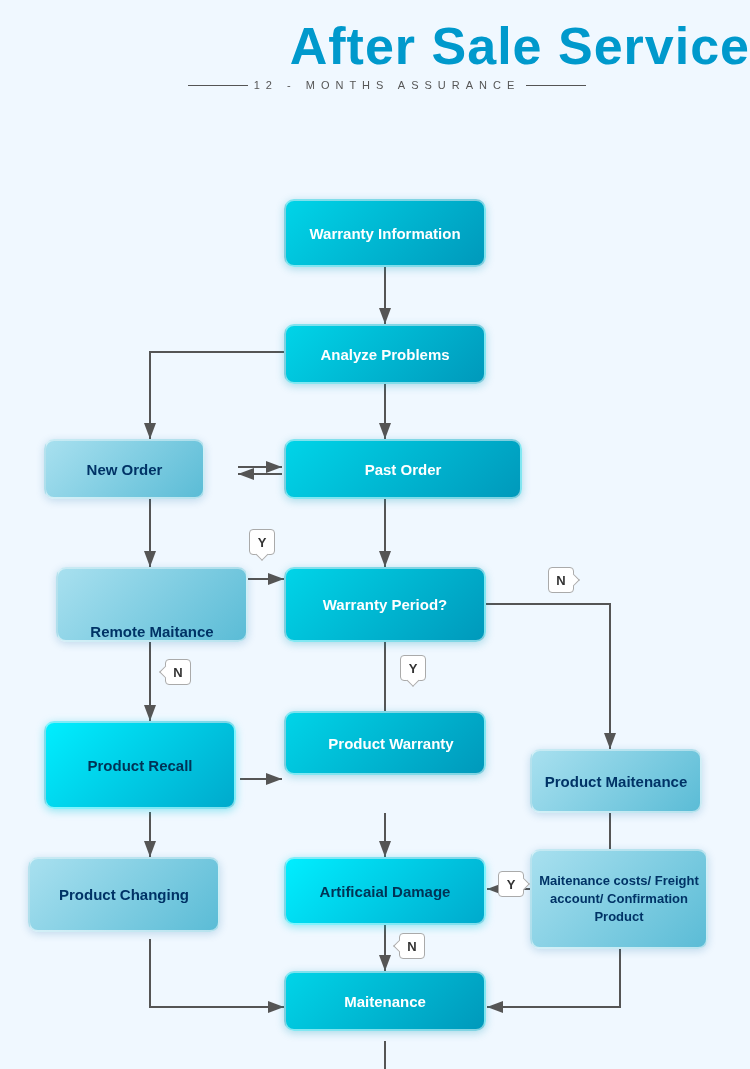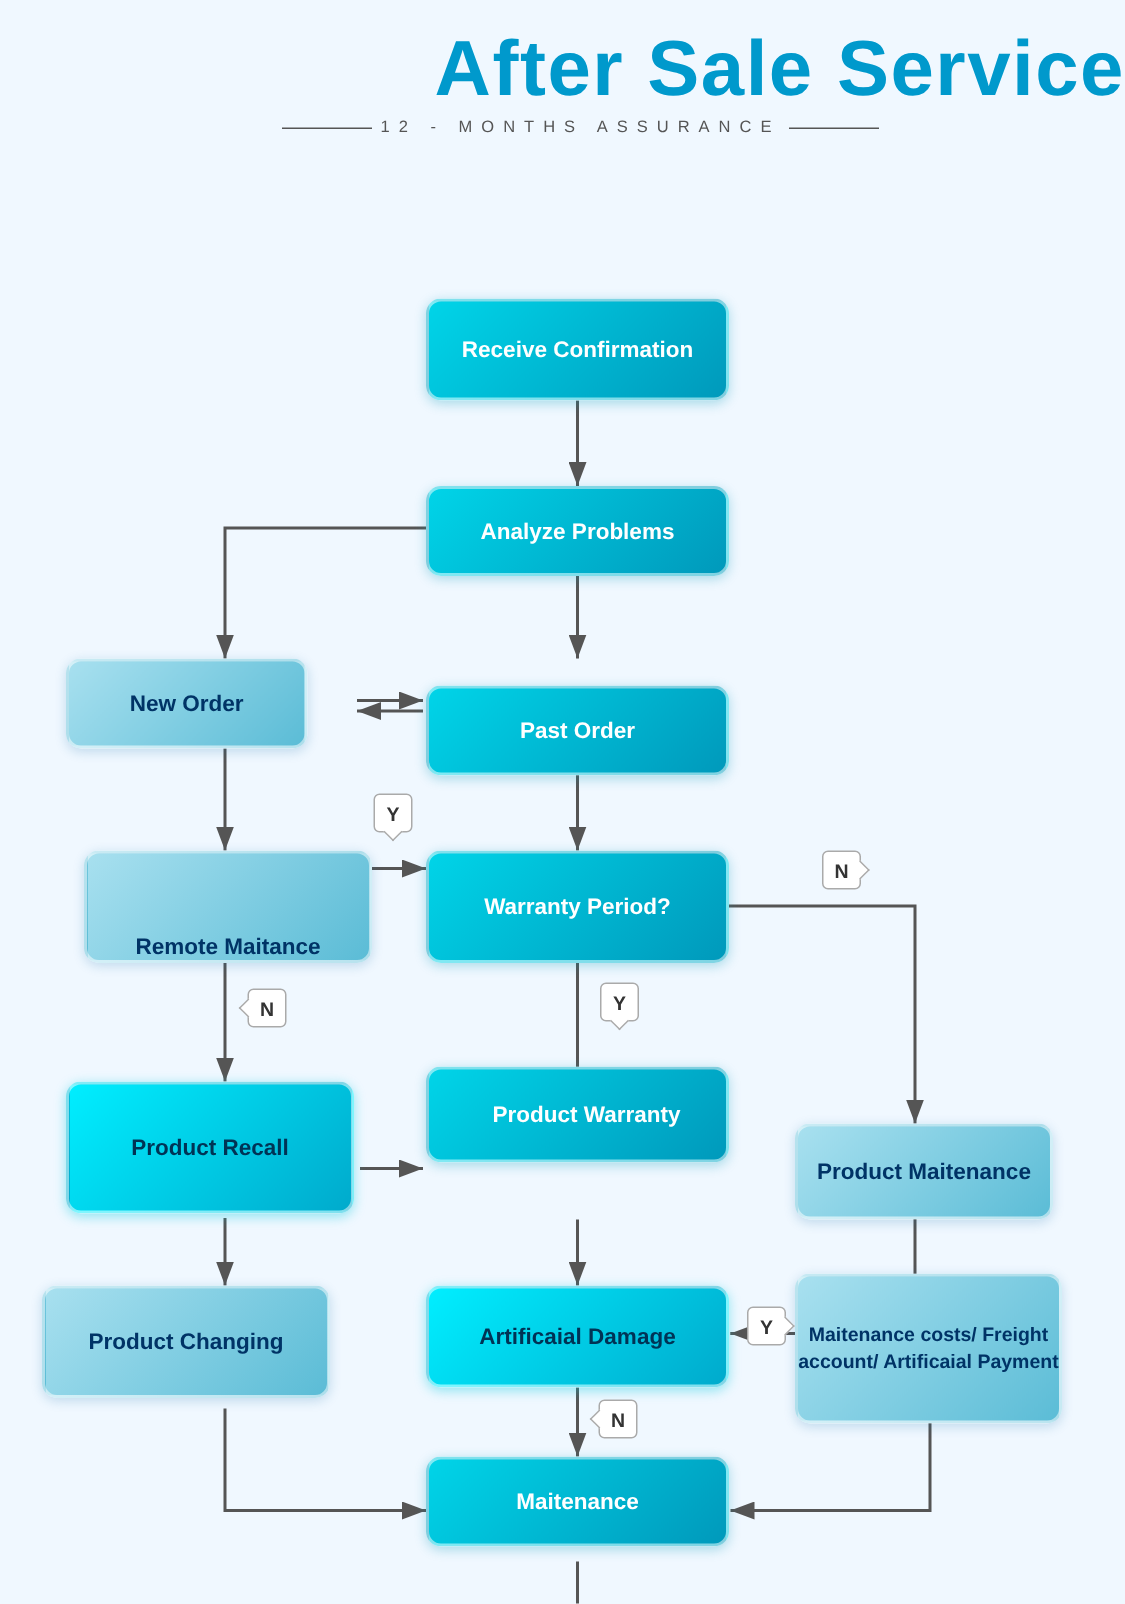--- a/index.html
+++ b/index.html
@@ -201,32 +201,32 @@
       <path d="M 150 840 L 150 908 L 284 908" fill="none" stroke="#555" stroke-width="2" marker-end="url(#arrowhead)"></path>
 
       <line x1="385" y1="942" x2="385" y2="988" stroke="#555" stroke-width="2" marker-end="url(#arrowhead)"></line>
 
       <line x1="284" y1="1020" x2="240" y2="1020" stroke="#555" stroke-width="2" marker-end="url(#arrowhead)"></line>
       <line x1="240" y1="1027" x2="284" y2="1027" stroke="#555" stroke-width="2" marker-end="url(#arrowhead)"></line>
 
     </svg>
 
     <div class="node node-teal" style="left:284px; top:100px; width:202px; height:68px;">
-      <span>Receive Confirmation</span>
+      <span>Warranty Information</span>
     </div>
 
     <div class="node node-teal" style="left:284px; top:225px; width:202px; height:60px;">
       <span>Analyze Problems</span>
     </div>
 
     <div class="node node-blue" style="left:44px; top:340px; width:161px; height:60px;">
       <span>New Order</span>
     </div>
 
-    <div class="node node-teal" style="left:284px; top:340px; width:202px; height:60px;margin-top:18px;">
+    <div class="node node-teal" style="left:284px; top:340px; width:238px; height:60px;">
       <span>Past Order</span>
     </div>
 
     <div class="node node-blue" style="left:56px; top:468px; width:192px; height:75px;align-items:flex-end;">
       <span>Remote Maitance</span>
     </div>
 
     <div class="node node-teal" style="left:284px; top:468px; width:202px; height:75px;">
       <span>Warranty Period?</span>
     </div>
@@ -245,21 +245,21 @@
 
     <div class="node node-blue" style="left:28px; top:758px; width:192px; height:75px;">
       <span>Product Changing</span>
     </div>
 
     <div class="node node-cyan-bright" style="left:284px; top:758px; width:202px; height:68px;">
       <span>Artificaial Damage</span>
     </div>
 
     <div class="node node-blue" style="left:530px; top:750px; width:178px; height:100px; font-size:13px; line-height:1.4;">
-      <span>Maitenance costs/ Freight account/ Artificaial Payment</span>
+      <span>Maitenance costs/ Freight account/ Confirmation Product</span>
     </div>
 
     <div class="node node-teal" style="left:284px; top:872px; width:202px; height:60px;">
       <span>Maitenance</span>
     </div>
 
     <div class="label-bubble down" style="left:249px; top:430px;">
       <span>Y</span>
     </div>
 

